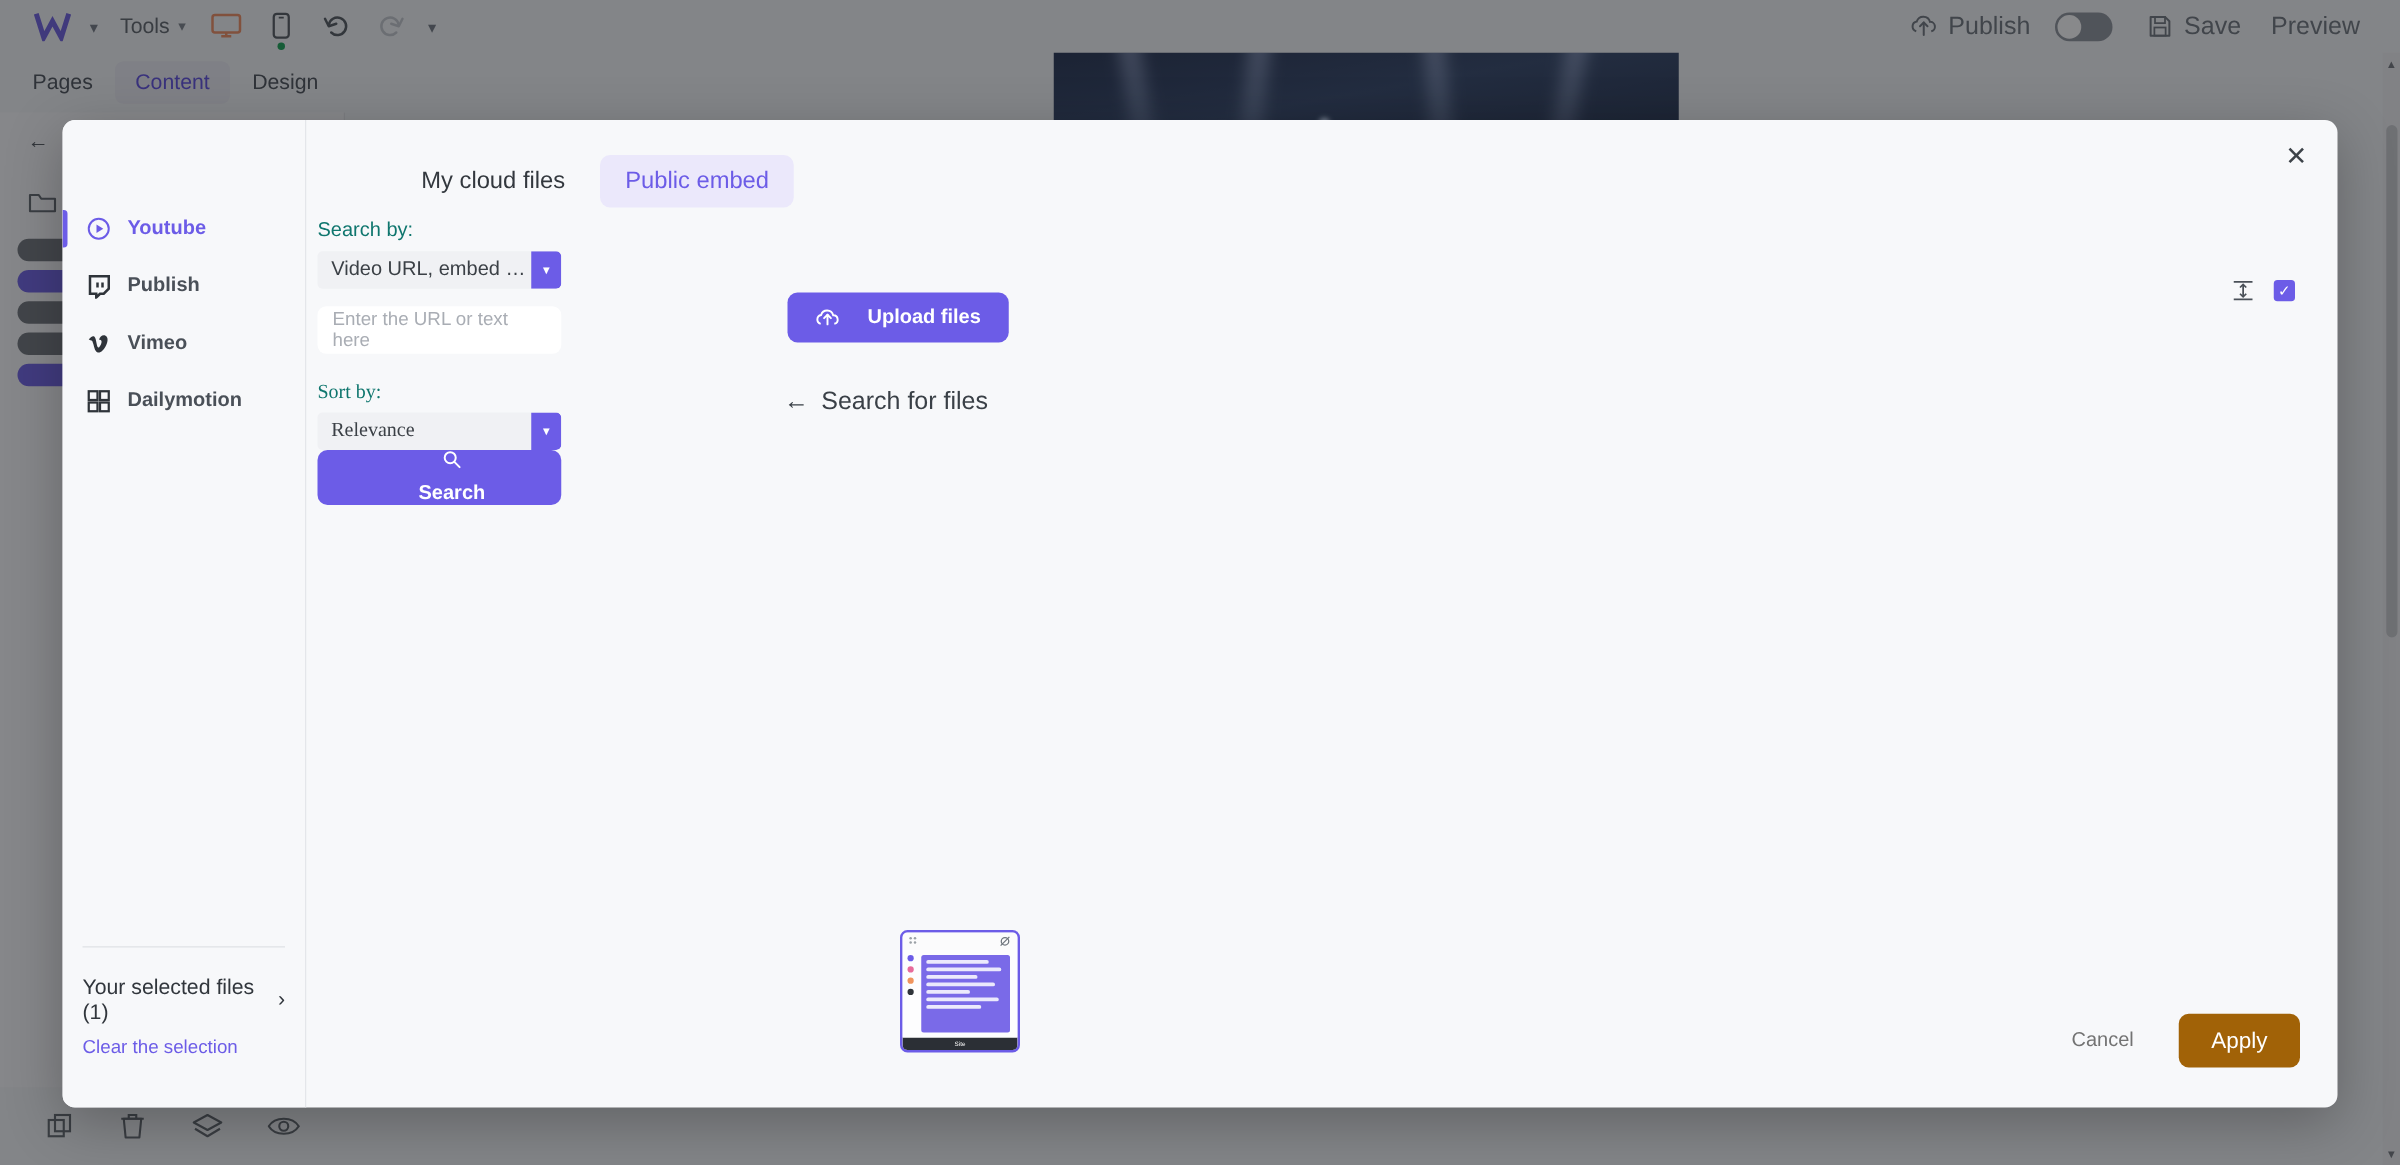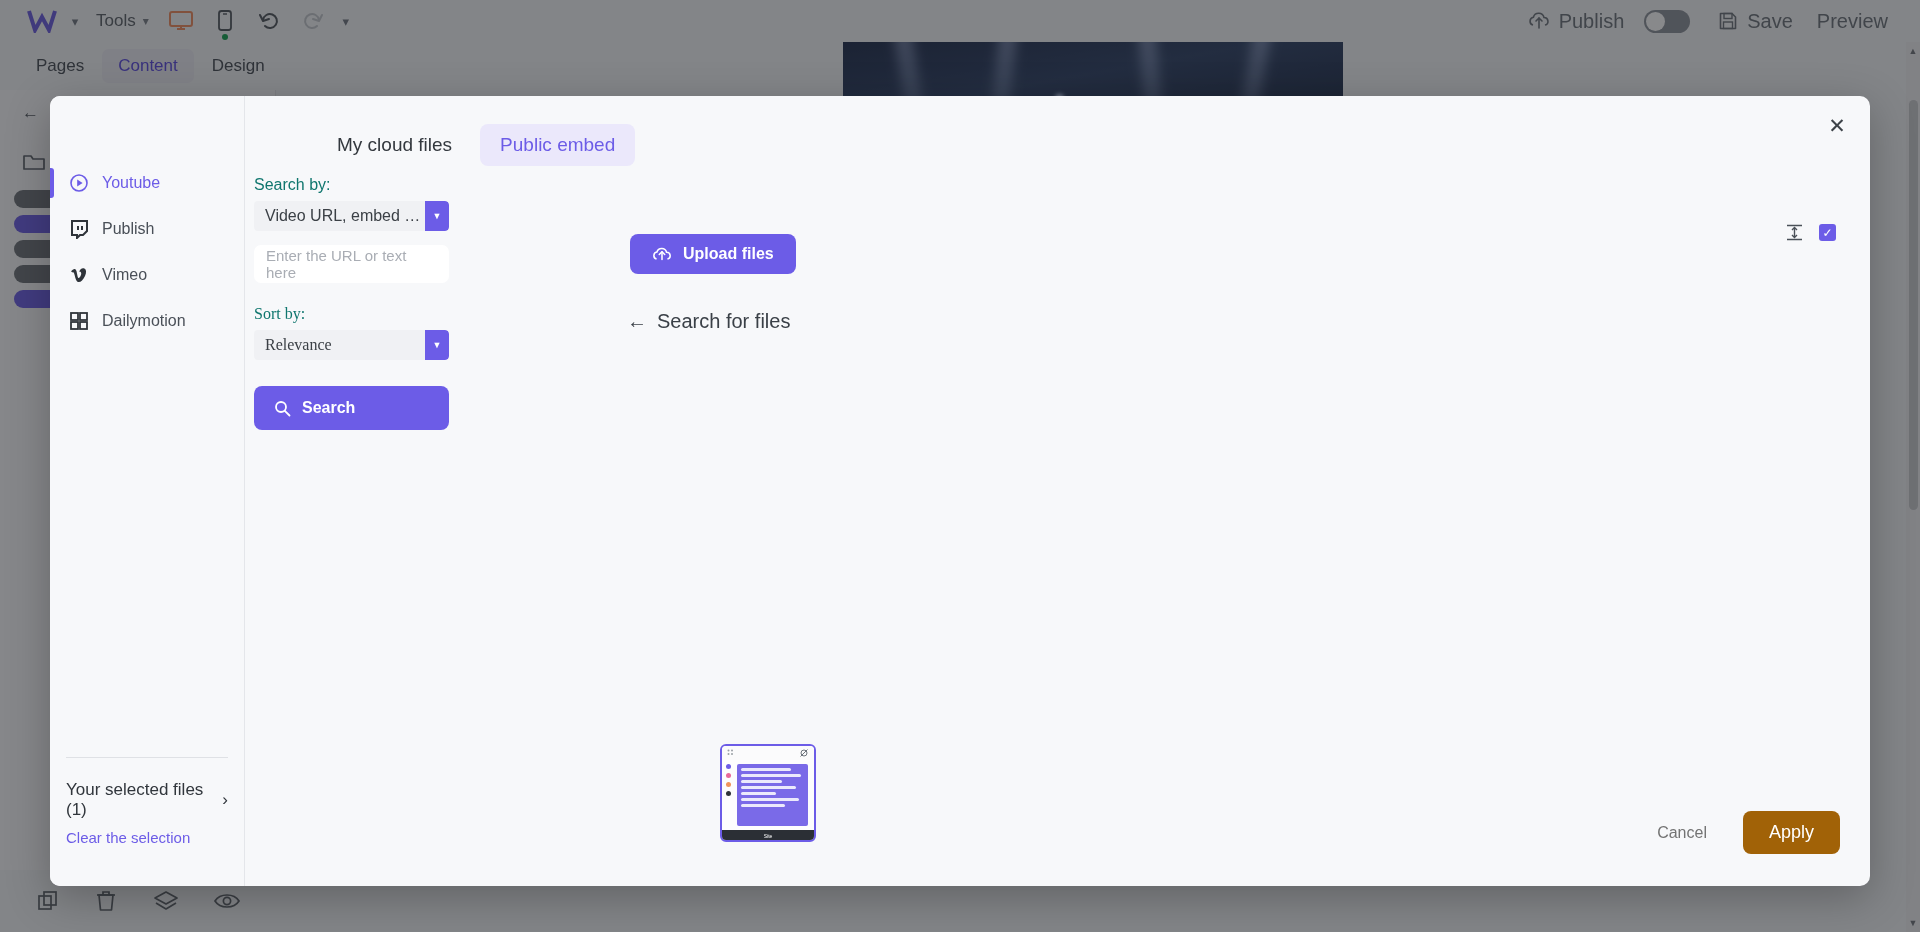--- a/index.html
+++ b/index.html
@@ -52,21 +52,21 @@
     position: relative; margin-left: 8px; margin-right: 16px;
   }
   .switch::after {
     content: ""; position: absolute; top: 2px; left: 2px;
     width: 19px; height: 19px; border-radius: 50%; background: #fff;
   }
 
   
   .tabbar {
     position: absolute; top: 42px; left: 0; width: 276px; height: 48px;
-    display: flex; align-items: center; padding-left: 20px; gap: 2px;
+    display: flex; align-items: center; padding-left: 10px; gap: 2px;
     background: #f5f6f8;
   }
   .ptab {
     font-size: 17px; color: #464c54;
     padding: 7px 16px; border-radius: 7px;
   }
   .ptab.active { color: #5b4ae0; background: #ececf4; }
 
   
   .leftpanel {
@@ -136,21 +136,21 @@
     display: flex; align-items: center; justify-content: center;
     color: #3d4349; font-size: 21px; line-height: 1;
   }
 
   
   .rail {
     position: absolute; left: 0; top: 0; bottom: 0; width: 195px;
     background: #f7f8fa; border-right: 1px solid #e4e6ea;
     display: flex; flex-direction: column;
   }
-  .rail-list { padding-top: 64px; }
+  .rail-list { padding-top: 64px; font-weight: bold; }
   .rail-item {
     position: relative;
     display: flex; align-items: center; gap: 12px;
     height: 46px; padding: 0 14px 0 18px;
     color: #4a5058; font-size: 16px;
   }
   .rail-item.active { color: #6c5ce7; }
   .rail-item.active::before {
     content: ""; position: absolute; left: 0; top: 8px;
     width: 4px; height: 30px; border-radius: 0 3px 3px 0; background: #6c5ce7;
@@ -182,31 +182,31 @@
     display: flex; align-items: center; justify-content: center;
     color: #fff; font-size: 9px;
   }
   .textinput {
     margin-top: 14px; height: 38px; background: #fff; border-radius: 7px;
     display: flex; align-items: center; padding: 0 12px;
     font-size: 15px; color: #a9adb4;
   }
   .sortwrap { margin-top: 22px; font-family: Liberation Serif, serif; }
   .btn-search {
-    margin-top: 26px; height: 44px; background: #6c5ce7; border-radius: 8px;
+    height: 44px; background: #6c5ce7; border-radius: 8px;
     display: flex; align-items: center; gap: 11px;
-    padding-left: 20px; color: #fff; font-size: 16px; font-weight: bold;
+    padding-left: 20px; color: #fff; font-size: 16px; font-weight: bold; flex-direction: column;
   }
 
   
   .rightarea { position: absolute; left: 210px; right: 0; top: 80px; bottom: 0; }
   .btn-upload {
     position: absolute; left: 175px; top: 58px;
     height: 40px; background: #6c5ce7; border-radius: 8px;
-    display: flex; align-items: center; gap: 11px;
+    display: flex; align-items: center; gap: 22px;
     padding: 0 22px; color: #fff; font-size: 16px; font-weight: bold;
   }
   .searchfiles {
     position: absolute; left: 172px; top: 134px;
     font-size: 20px; color: #3a4047;
     display: flex; align-items: center; gap: 10px;
   }
   .topright-ctrls {
     position: absolute; right: 34px; top: 48px;
     display: flex; align-items: center; gap: 16px;

